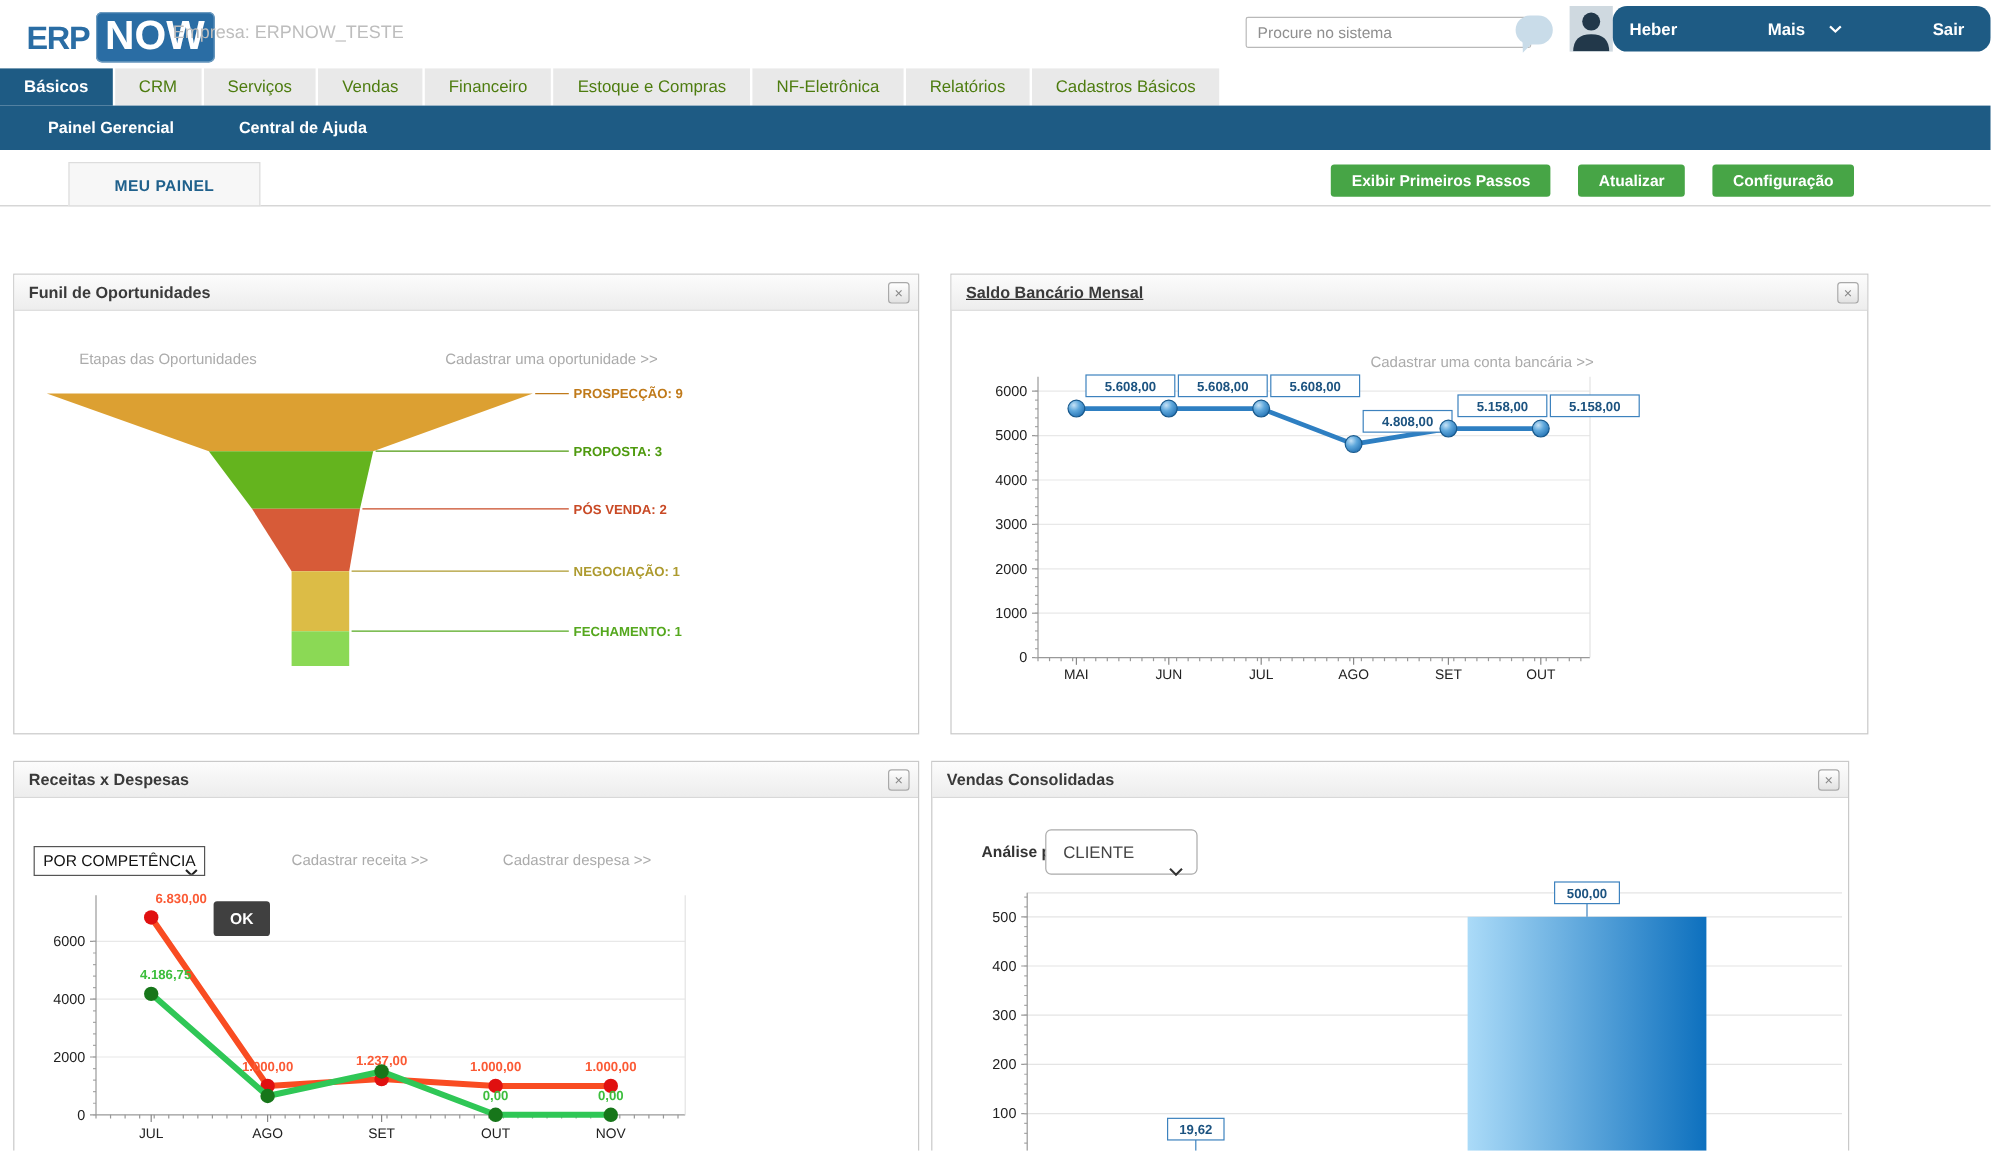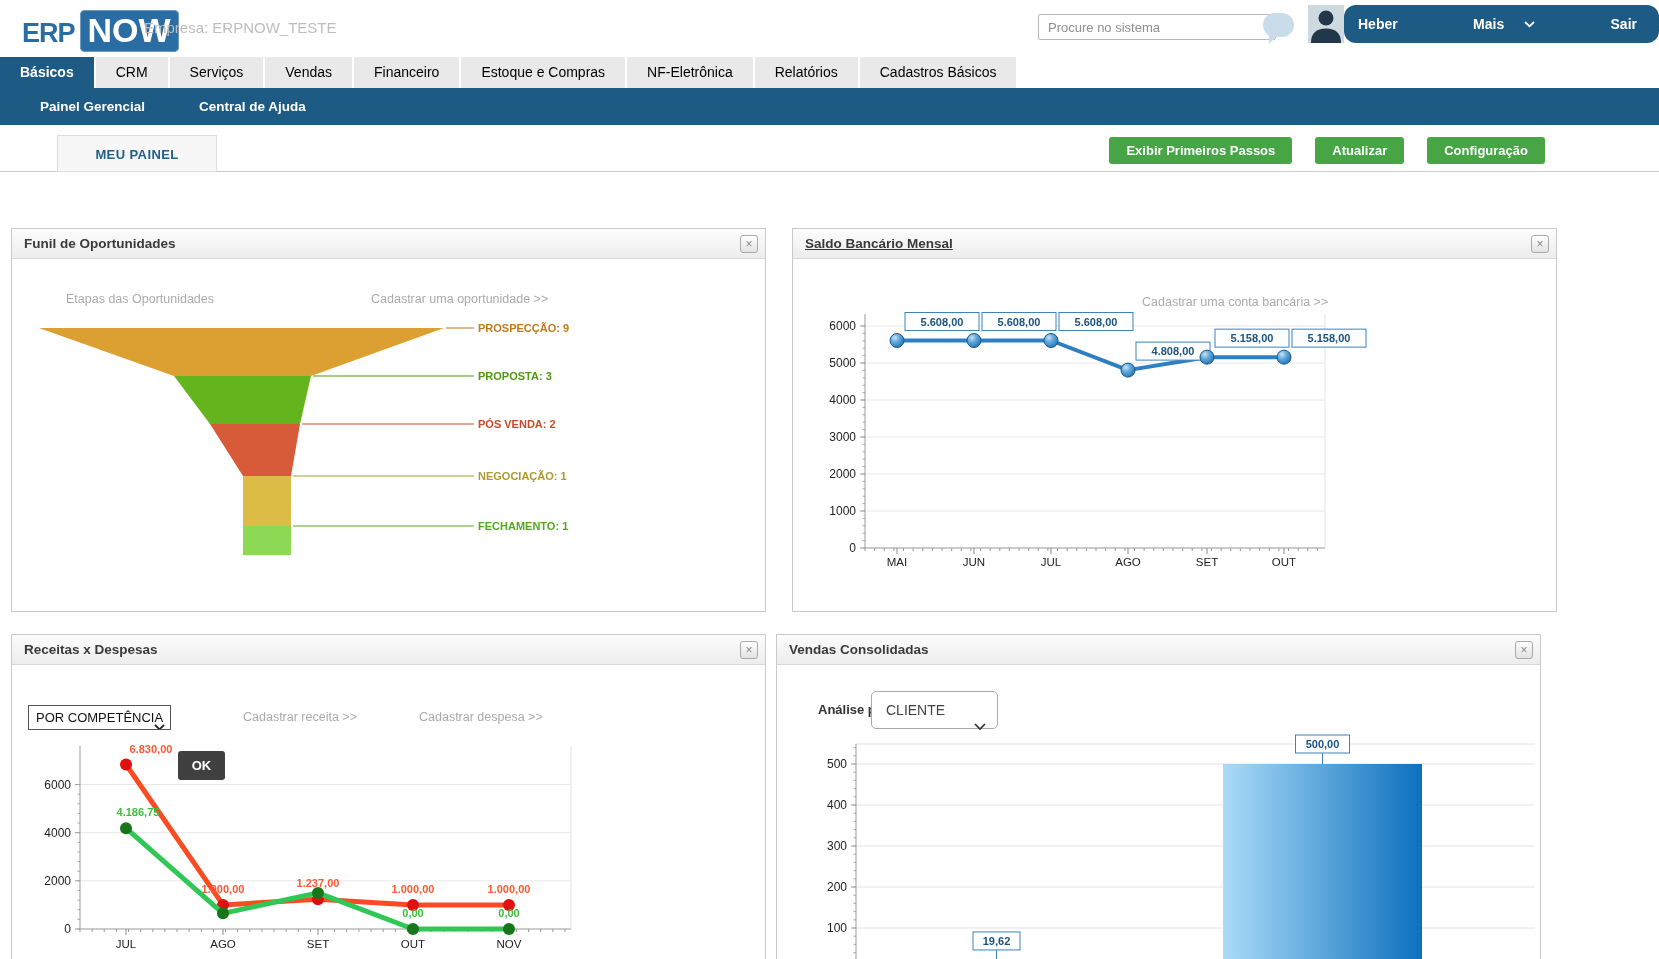--- a/index.html
+++ b/index.html
@@ -30,21 +30,21 @@
             background:#CFD9E0; overflow:hidden; cursor:pointer; }
   .userbar { position:absolute; left:1344px; top:5px; right:0; height:38px;
              background:#1E5B84; color:#fff; display:flex; align-items:center;border-radius:12px; }
   .userbar .uname { margin-left:14px; font-weight:bold; font-size:14px; }
   .userbar .more  { margin-left:auto; font-weight:bold; font-size:14px; cursor:pointer;
                     display:flex; align-items:center; gap:20px; }
   .userbar .sair  { margin-left:auto; margin-right:22px; font-weight:bold; font-size:14px; cursor:pointer; }
 
   
   .mainnav { position:absolute; top:57px; left:0; right:0; height:31px; display:flex; background:#fff; }
-  .tab { height:31px; line-height:31px; padding:0 20px; background:#E9E9E9; color:#000000;
+  .tab { height:31px; line-height:31px; padding:0 20px; background:#E9E9E9; color:#4d7c0f;
          font-size:14px; margin-right:2px; cursor:pointer; white-space:nowrap; }
   .tab.active { background:#1E5B84; color:#fff; font-weight:bold; }
 
   
   .subnav { position:absolute; top:88px; left:0; right:0; height:37px; background:#1E5B84;
             display:flex; align-items:center; }
   .subnav-item { color:#fff; font-weight:bold; font-size:13.5px; padding:0 27px; cursor:pointer; }
   .subnav-item:first-child { margin-left:13px; }
 
   

